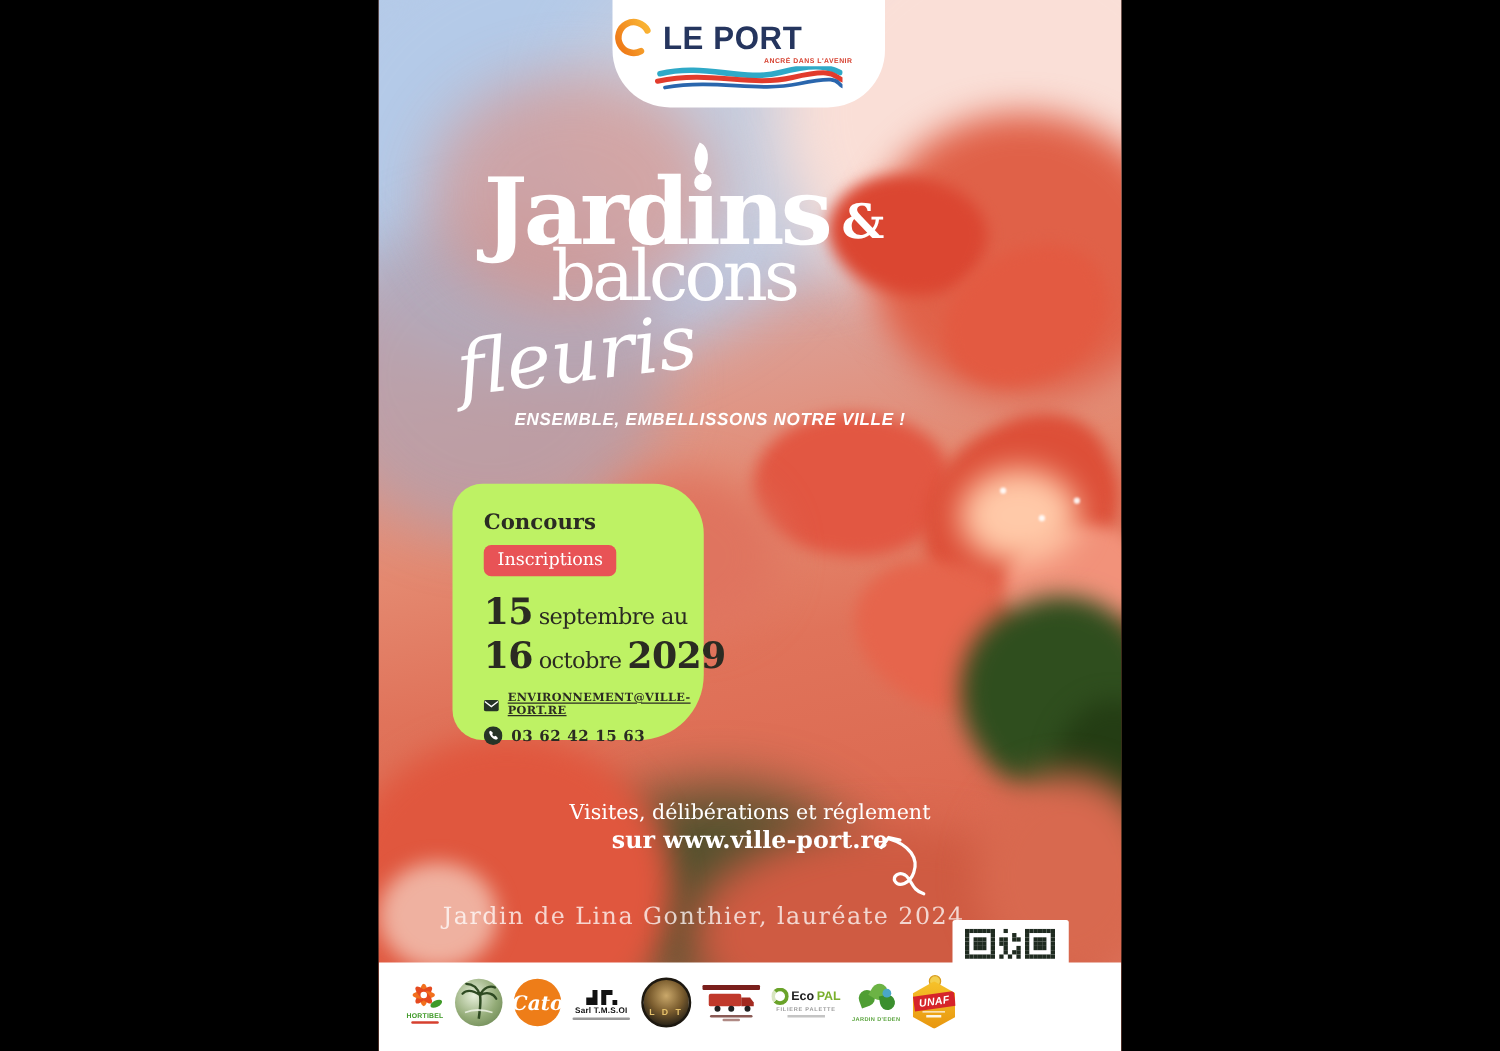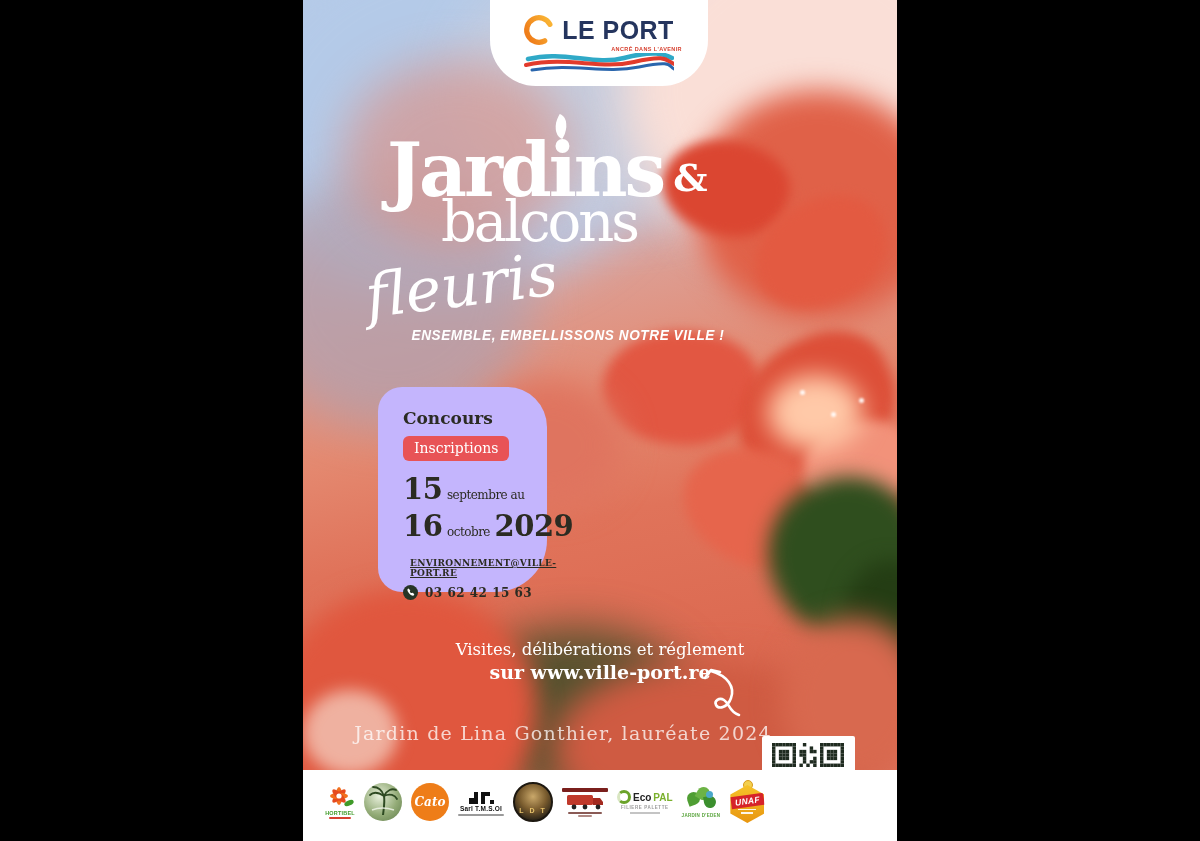--- a/index.html
+++ b/index.html
@@ -30,44 +30,44 @@
   .p1{left:360px;top:140px;width:125px;height:95px;background:#db4631;transform:rotate(20deg);}
   .p2{left:450px;top:200px;width:135px;height:105px;background:#e35a41;transform:rotate(-15deg);}
   .p3{left:300px;top:330px;width:155px;height:115px;background:#e25742;transform:rotate(10deg);}
   .p4{left:430px;top:340px;width:165px;height:135px;background:#dd4f38;transform:rotate(-25deg);}
   .p5{left:380px;top:450px;width:145px;height:115px;background:#e6654c;transform:rotate(35deg);}
   .p6{left:500px;top:420px;width:110px;height:90px;background:#f2927a;}
   .spark{position:absolute;width:5px;height:5px;border-radius:50%;background:#fff;filter:blur(1px);opacity:.9;}
 
   
   .city-badge{position:absolute;left:187px;top:0;width:218px;height:86px;background:#fff;border-radius:0 0 46px 46px;}
-  .lp-row{display:flex;align-items:center;justify-content:center;margin-top:13px;gap:4px;}
+  .lp-row{display:flex;align-items:center;justify-content:flex-start;margin-top:13px;gap:4px;}
   .lp-name{font-size:26px;font-weight:bold;color:#25355e;letter-spacing:.5px;transform:scaleX(.96);}
   .lp-tag{font-size:5.5px;color:#d6402f;text-align:right;margin-right:26px;letter-spacing:.4px;margin-top:-1px;font-weight:bold;}
   .lp-waves{display:block;margin:1px auto 0;}
 
   
   .t-serif{font-family:"DejaVu Serif",serif;color:#fff;}
   .title-1{position:absolute;left:84px;top:110px;font-size:74px;font-weight:bold;letter-spacing:-3px;line-height:1;margin-top:23px;}
   .title-amp{font-size:38px;letter-spacing:0;position:relative;top:-5px;margin-left:10px;}
   .title-2{position:absolute;left:138px;top:194px;font-size:56px;font-weight:normal;letter-spacing:-3px;line-height:1;}
   .title-3{position:absolute;left:62px;top:250px;font-size:60px;font-style:italic;font-weight:normal;transform:rotate(-7deg);letter-spacing:0px;}
   .leaf-dot{position:absolute;left:251px;top:116px;width:14px;height:21px;background:#fff;border-radius:0 90% 0 90%;transform:rotate(28deg);}
   .subtitle{position:absolute;left:30px;top:327px;width:470px;text-align:center;color:#fff;
     font-style:italic;font-weight:bold;font-size:14px;letter-spacing:.6px;transform:scaleX(.97);}
 
   
-  .info-card{position:absolute;left:75px;top:387px;width:169px;height:205px;background:#c4b5fd;
+  .info-card{position:absolute;left:59px;top:387px;width:201px;height:205px;background:#bef264;
     border-radius:24px 40px 52px 24px;box-sizing:border-box;padding:21px 0 0 25px;}
   .card-heading{font-family:"DejaVu Serif",serif;font-weight:bold;font-size:17px;color:#2b2b23;}
   .badge{display:inline-block;margin-top:8px;background:#e85356;color:#fff;font-family:"DejaVu Serif",serif;
     font-size:14px;padding:4px 11px 5px;border-radius:6px;}
   .dates{margin-top:13px;color:#2b2b22;font-family:"DejaVu Serif",serif;line-height:31px;letter-spacing:-.5px;white-space:nowrap;}
   .d-num{font-size:29px;font-weight:bold;}
-  .d-sm{font-size:12px;}
+  .d-sm{font-size:18px;}
   .contact{margin-top:10px;}
   .c-row{display:flex;align-items:center;gap:7px;margin-top:7px;}
   .c-email{font-family:"DejaVu Serif",serif;font-size:9px;font-weight:bold;letter-spacing:.3px;color:#2b2b22;text-decoration:underline;}
   .c-phone{font-family:"DejaVu Serif",serif;font-size:12px;font-weight:bold;color:#2b2b22;letter-spacing:.5px;}
 
   
   .info-1{position:absolute;left:0;top:640px;width:594px;text-align:center;font-size:16.5px;}
   .info-2{position:absolute;left:0;top:661px;width:594px;text-align:center;font-size:19px;font-weight:bold;}
   .arrow{position:absolute;left:398px;top:664px;}
   .caption{position:absolute;left:0;top:722px;width:520px;text-align:center;color:rgba(255,255,255,.75);
@@ -77,21 +77,21 @@
   .qr-panel{position:absolute;left:459px;top:736px;width:93px;height:85px;background:#fff;border-radius:2px;}
   .qr-panel svg{position:absolute;left:10px;top:7px;}
   .strip{position:absolute;left:0;top:770px;width:594px;height:71px;background:#fff;}
   .logos{position:absolute;left:22px;top:10px;display:flex;align-items:center;gap:9px;}
   .lg{display:flex;flex-direction:column;align-items:center;justify-content:center;}
   .lg-name{font-weight:bold;}
   .hortibel-name{color:#3f9a28;font-size:5.5px;letter-spacing:.2px;margin-top:1px;}
   .hortibel-sub{width:22px;height:2px;background:#d6402f;margin-top:1px;border-radius:1px;}
   .palm-circle{width:38px;height:38px;border-radius:50%;background:radial-gradient(circle at 40% 35%,#e8f0dc,#93ab77 55%,#5d7a47);position:relative;overflow:hidden;}
   .cato-circle{width:38px;height:38px;border-radius:50%;background:#ee7d18;display:flex;align-items:center;justify-content:center;}
-  .cato-txt{color:#fff;font-family:"DejaVu Serif",serif;font-weight:bold;font-size:12px;font-style:italic;}
+  .cato-txt{color:#fff;font-family:"DejaVu Serif",serif;font-weight:bold;font-size:16px;font-style:italic;}
   .tms-name{color:#111;font-size:6.5px;letter-spacing:.2px;margin-top:1px;}
   .tms-sub{width:46px;height:2px;background:#9a9a9a;margin-top:2px;border-radius:1px;}
   .ldt-circle{width:40px;height:40px;border-radius:50%;background:radial-gradient(circle at 50% 35%,#caa86a 0%,#7a5c2e 45%,#2b2418 80%);
     border:2px solid #1d1810;box-sizing:border-box;display:flex;align-items:flex-end;justify-content:center;}
   .ldt-txt{color:#e5c06a;font-size:7px;font-weight:bold;letter-spacing:2px;margin-bottom:6px;}
   .truck-bar{width:46px;height:4px;background:#7a1f1c;border-radius:1px;margin-bottom:2px;}
   .truck-sub{width:34px;height:2px;background:#8a5a55;margin-top:2px;border-radius:1px;}
   .truck-sub2{width:14px;height:2px;background:#b08a85;margin-top:1px;border-radius:1px;}
   .ecopal-row{display:flex;align-items:center;gap:2px;}
   .ecopal-dot{width:8px;height:8px;border-radius:50%;border:3px solid #6aa32a;border-left-color:#d9e6c2;box-sizing:content-box;}

